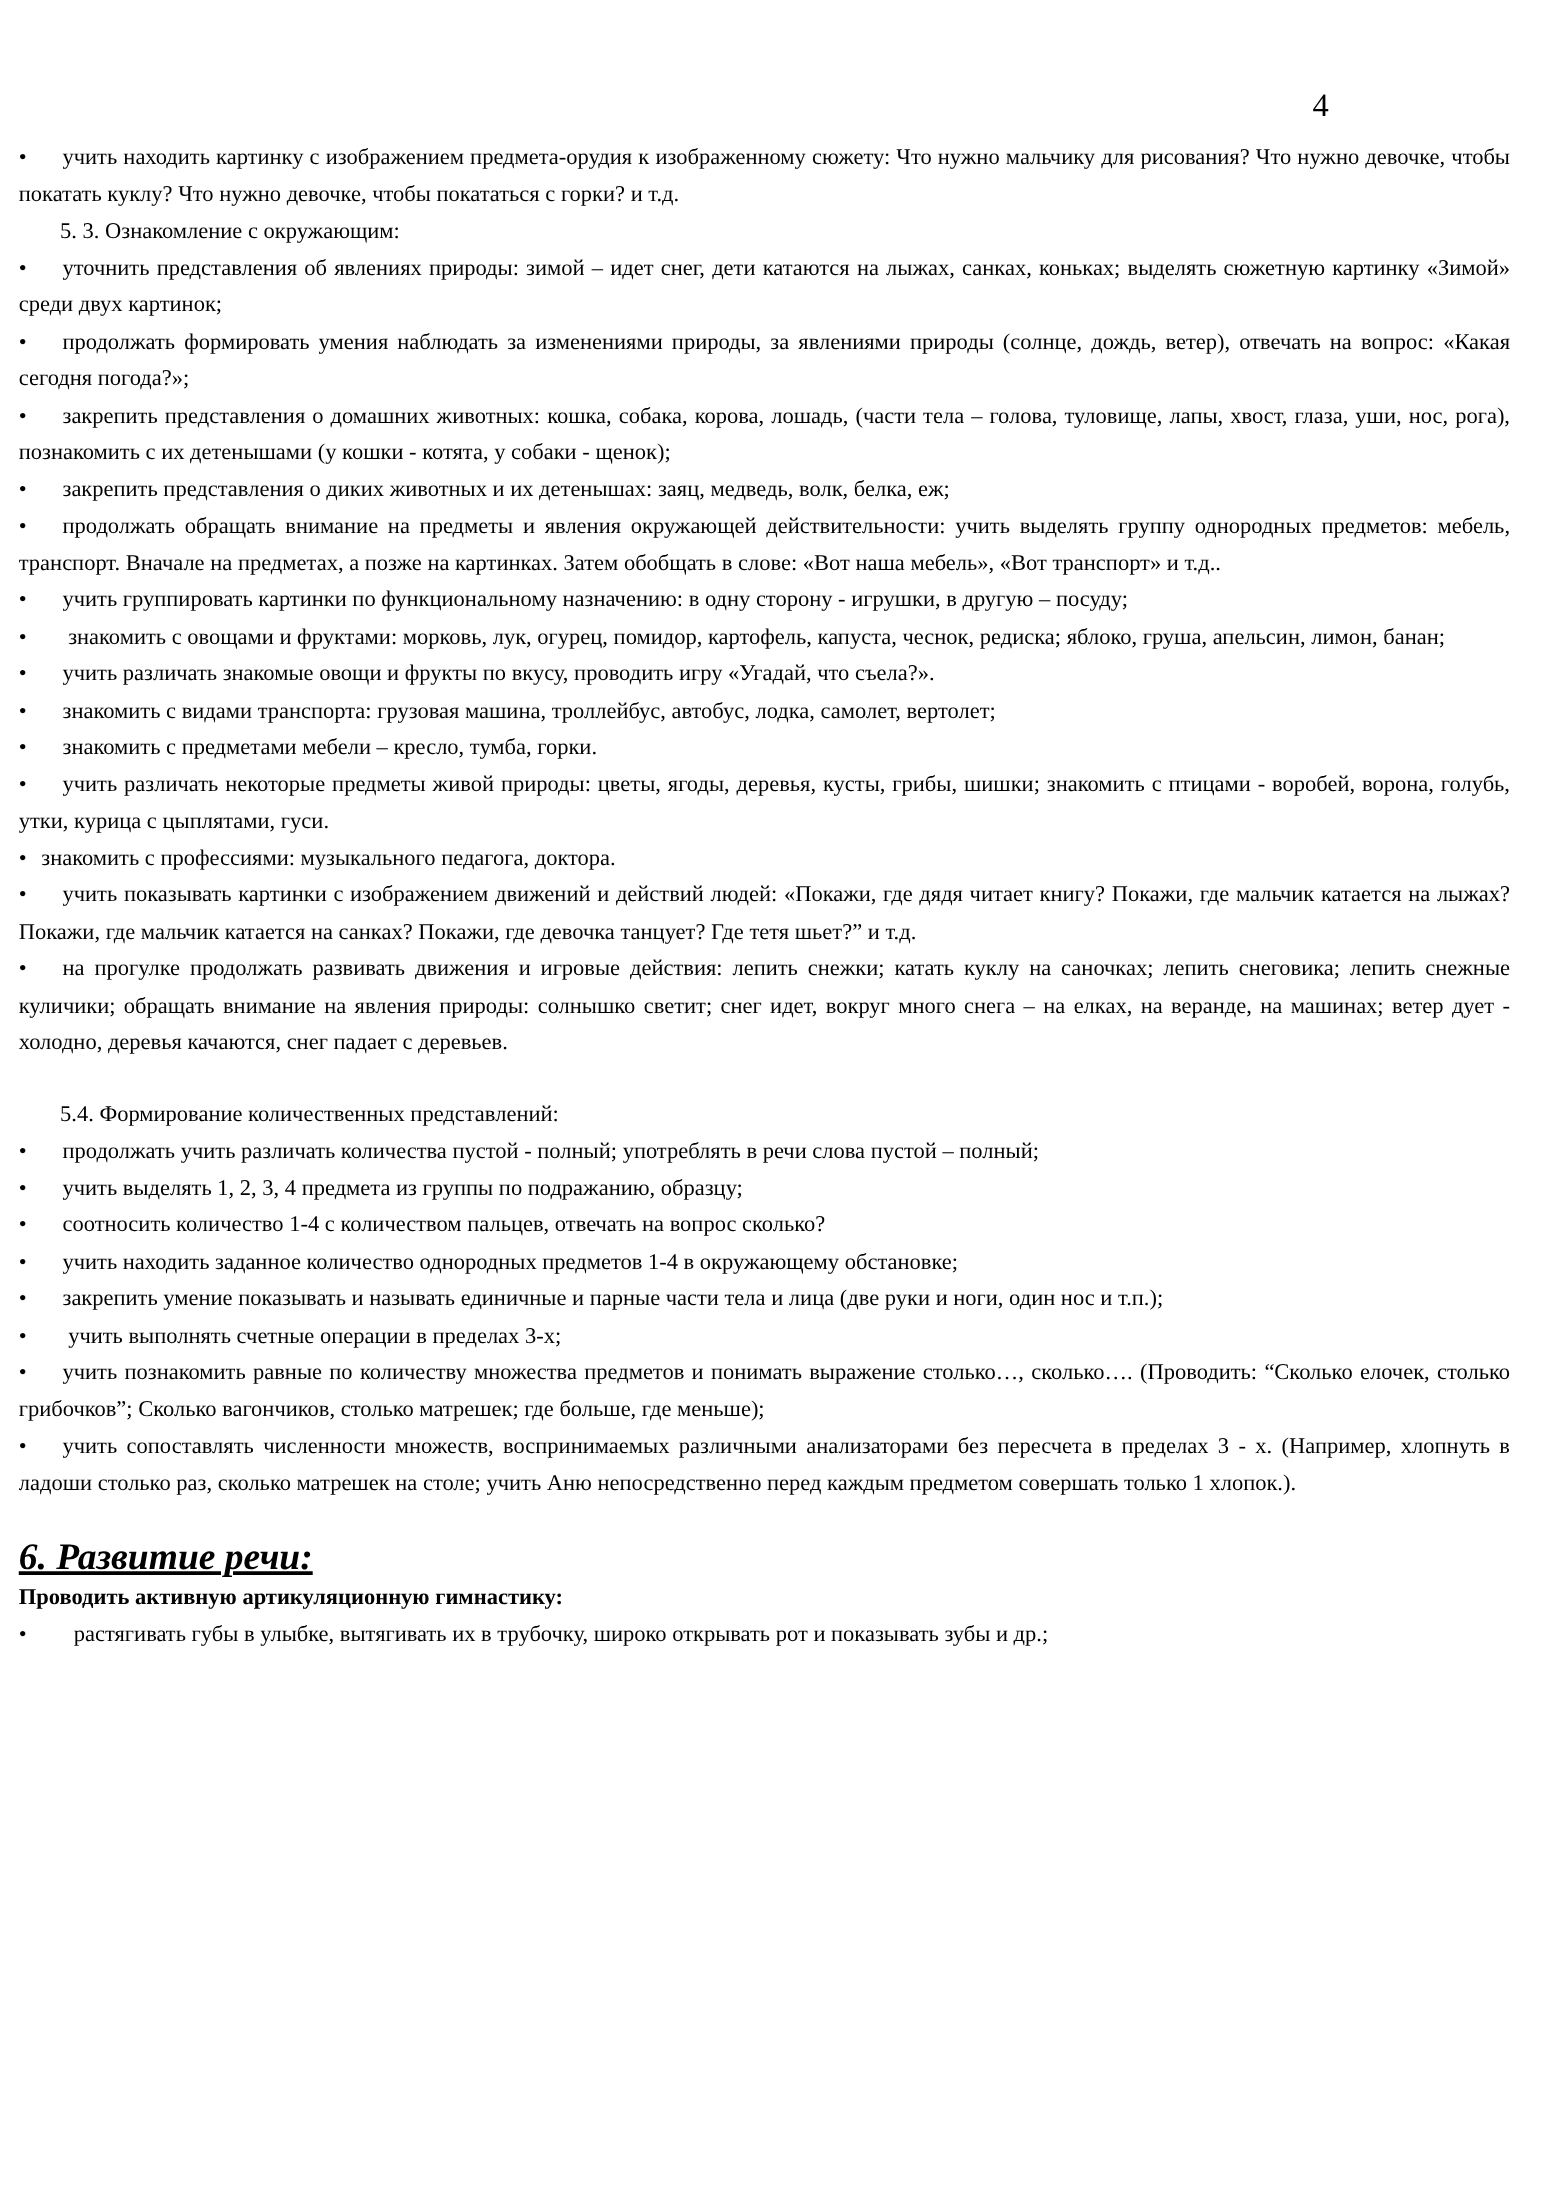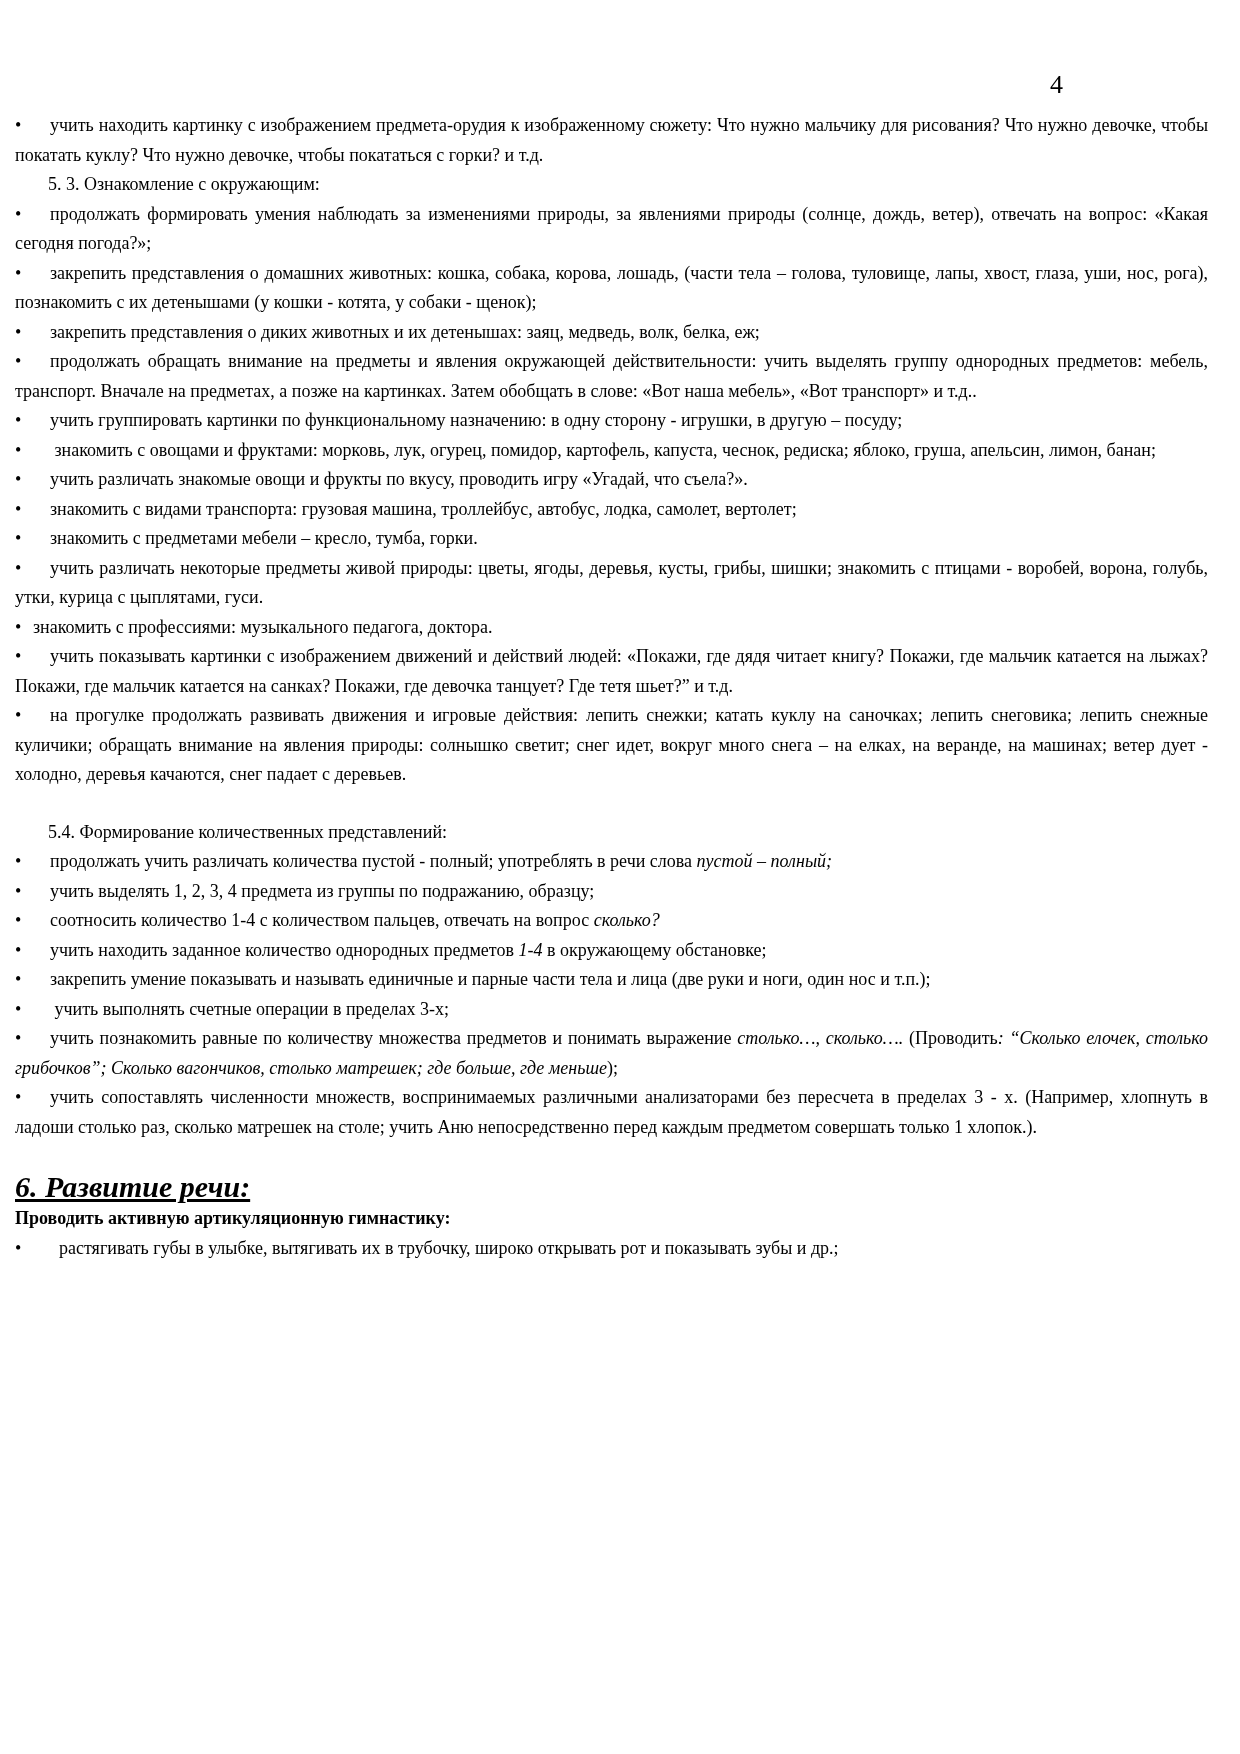--- a/index.html
+++ b/index.html
@@ -57,30 +57,31 @@
     text-decoration: underline;
     font-size: 30px !important;
     line-height: 34px !important;
     text-align: left;
   }
   .bold-line {
     font-weight: bold;
     text-align: left;
   }
   .gap { margin-top: 28px !important; }
-  .i { font-style: italic; }
+  .i { }
 </style>
 </head>
 <body>
 
 <div class="page">
   <div class="pagenum">4</div>
   <div class="content" id="content">
       <p><span class="blt">•</span><span class="tab tab-default"></span><span>учить находить картинку с изображением предмета-орудия к изображенному сюжету: Что нужно мальчику для рисования? Что нужно девочке, чтобы покатать куклу?  Что нужно девочке, чтобы покататься с горки? и т.д.</span></p>
       <p class="sec-heading"><span>5. 3. Ознакомление с окружающим:</span></p>
+      <p><span class="blt">•</span><span class="tab tab-default"></span><span>уточнить представления об явлениях природы: зимой – идет снег, дети катаются на лыжах, санках, коньках;  выделять сюжетную картинку «Зимой» среди двух картинок;</span></p>
       <p><span class="blt">•</span><span class="tab tab-default"></span><span>продолжать формировать умения наблюдать за изменениями природы, за явлениями природы (солнце, дождь, ветер), отвечать на вопрос: «Какая сегодня погода?»;</span></p>
       <p><span class="blt">•</span><span class="tab tab-default"></span><span>закрепить представления  о домашних животных: кошка, собака, корова, лошадь,  (части тела – голова, туловище, лапы, хвост, глаза, уши, нос, рога), познакомить с их детенышами (у кошки - котята, у собаки - щенок);</span></p>
       <p><span class="blt">•</span><span class="tab tab-default"></span><span>закрепить представления о диких животных и их детенышах: заяц, медведь, волк, белка, еж;</span></p>
       <p><span class="blt">•</span><span class="tab tab-default"></span><span>продолжать обращать внимание на предметы и явления окружающей действительности: учить выделять группу однородных предметов: мебель, транспорт. Вначале на предметах, а позже на картинках. Затем обобщать в слове: «Вот наша мебель», «Вот транспорт» и т.д..</span></p>
       <p><span class="blt">•</span><span class="tab tab-default"></span><span>учить группировать картинки по функциональному назначению: в одну сторону - игрушки, в другую – посуду;</span></p>
       <p><span class="blt">•</span><span class="tab tab-default"></span><span> знакомить   с овощами и фруктами: морковь, лук, огурец, помидор, картофель, капуста, чеснок, редиска; яблоко, груша, апельсин, лимон, банан;</span></p>
       <p><span class="blt">•</span><span class="tab tab-default"></span><span>учить различать знакомые овощи и фрукты по вкусу, проводить игру «Угадай, что съела?».</span></p>
       <p><span class="blt">•</span><span class="tab tab-default"></span><span>знакомить  с видами транспорта: грузовая машина, троллейбус, автобус, лодка, самолет, вертолет;</span></p>
       <p><span class="blt">•</span><span class="tab tab-default"></span><span>знакомить с предметами мебели – кресло, тумба, горки.</span></p>
       <p><span class="blt">•</span><span class="tab tab-default"></span><span>учить различать некоторые предметы живой природы: цветы, ягоды, деревья, кусты, грибы, шишки; знакомить с птицами - воробей, ворона, голубь, утки, курица с цыплятами, гуси.</span></p>

